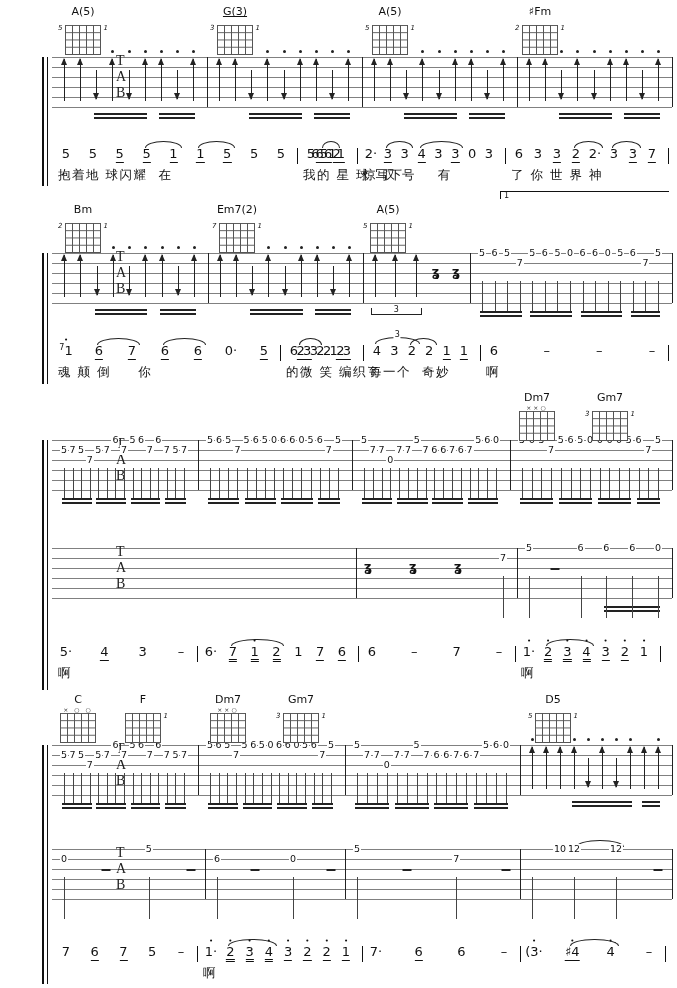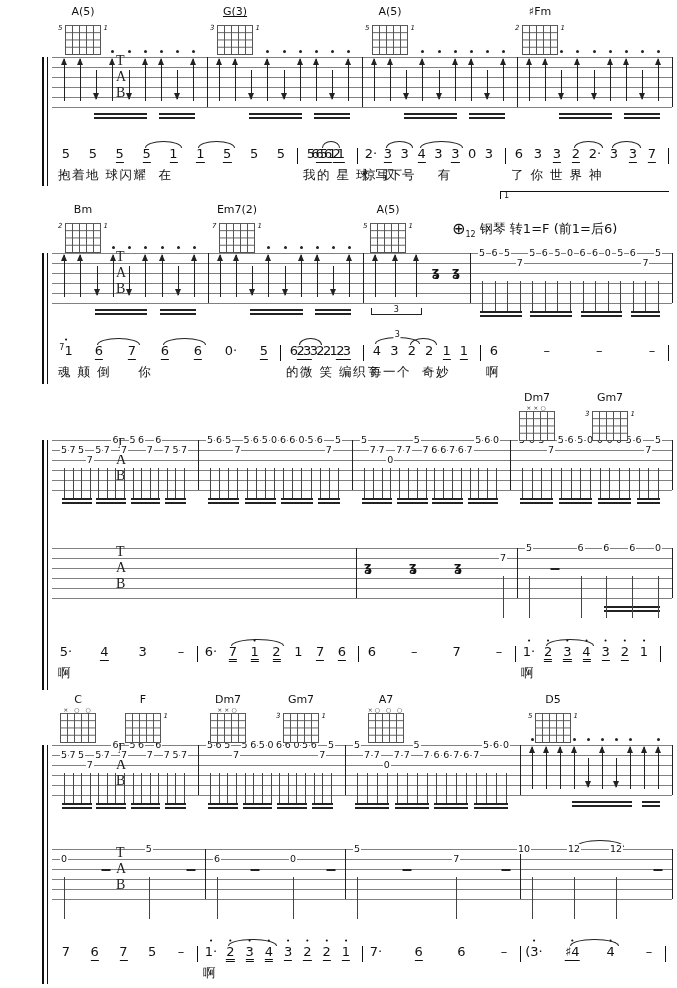--- a/index.html
+++ b/index.html
@@ -42,24 +42,20 @@
   .volta{position:absolute;border-top:1px solid #111;border-left:1px solid #111;height:7px}
   .volta span{position:absolute;left:3px;top:-1px;font-size:8px;line-height:9px}
   .annot{position:absolute;font-size:13px;line-height:16px;white-space:nowrap;z-index:4}
   .annot .coda{font-size:16px;vertical-align:-1px}
   .annot sub{font-size:8px}
 </style>
 </head>
 <body>
 
 <div class="sheet" id="sheet">
-  <div class="annot" style="left:452px;top:221px">
-    <span class="coda">⊕</span><sub>12</sub>
-    <span>钢琴  转1=F  (前1=后6)</span>
-  </div>
   <div class="volta" style="left:500px;top:191px;width:168px">
     <span>1</span>
   </div>
 <div class="sysbar" style="top: 57px; height: 129px;"></div>
     <div class="sysbar" style="top: 253px; height: 131px;"></div>
     <div class="sysbar" style="top: 440px; height: 250px;"></div>
     <div class="sysbar" style="top: 745px; height: 239px;"></div>
     <div class="chord" style="left: 55px; top: 6px;">
       <div class="chord-name">A(5)</div>
       <div class="chord-mid"></div>
@@ -534,25 +530,20 @@
       <div class="chord-mid">××○</div>
       <div class="chord-grid"></div>
     </div>
     <div class="chord" style="left: 273px; top: 694px;">
       <div class="chord-name">Gm7</div>
       <div class="chord-mid"></div>
       <div class="chord-grid"></div>
       <div class="chord-pos">3</div>
       <div class="chord-barre">1</div>
     </div>
-    <div class="chord" style="left: 358px; top: 694px;">
-      <div class="chord-name">A7</div>
-      <div class="chord-mid">×○ ○ ○</div>
-      <div class="chord-grid"></div>
-    </div>
     <div class="chord" style="left: 525px; top: 694px;">
       <div class="chord-name">D5</div>
       <div class="chord-mid"></div>
       <div class="chord-grid"></div>
       <div class="chord-pos">5</div>
       <div class="chord-barre">1</div>
     </div>
     <div class="staff" style="left: 52px; top: 745px; width: 620px; height: 50px;">
       <div class="staff-line" style="top: 0px;"></div>
       <div class="staff-line" style="top: 10px;"></div>
@@ -731,21 +722,21 @@
       <div class="dashm" style="left: 203px; top: 20px;"></div>
       <div class="tab-digit" style="left: 241px; top: 5px;">0</div>
       <div class="stem" style="left: 241px; top: 28px; height: 42px;"></div>
       <div class="dashm" style="left: 279px; top: 20px;"></div>
       <div class="tab-digit" style="left: 305px; top: -5px;">5</div>
       <div class="stem" style="left: 305px; top: 28px; height: 42px;"></div>
       <div class="dashm" style="left: 354.667px; top: 20px;"></div>
       <div class="tab-digit" style="left: 404.333px; top: 5px;">7</div>
       <div class="stem" style="left: 404.333px; top: 28px; height: 42px;"></div>
       <div class="dashm" style="left: 454px; top: 20px;"></div>
-      <div class="tab-digit" style="left: 472px; top: -5px;">10</div>
+      <div class="tab-digit" style="left: 508px; top: -5px;">10</div>
       <div class="stem" style="left: 480px; top: 28px; height: 42px;"></div>
       <div class="tab-digit" style="left: 522px; top: -5px;">12</div>
       <div class="stem" style="left: 522px; top: 28px; height: 42px;"></div>
       <div class="tab-digit" style="left: 564px; top: -5px;">12</div>
       <div class="stem" style="left: 564px; top: 28px; height: 42px;"></div>
       <div class="dashm" style="left: 606px; top: 20px;"></div>
       <div class="arc" style="left: 524px; top: -9px; width: 46px;"></div>
     </div>
     <div class="vline" style="left: 52px; top: 147px; width: 620px; height: 40px;">
       <span class="vn" style="left: 14px; top: 0px;">5</span>

